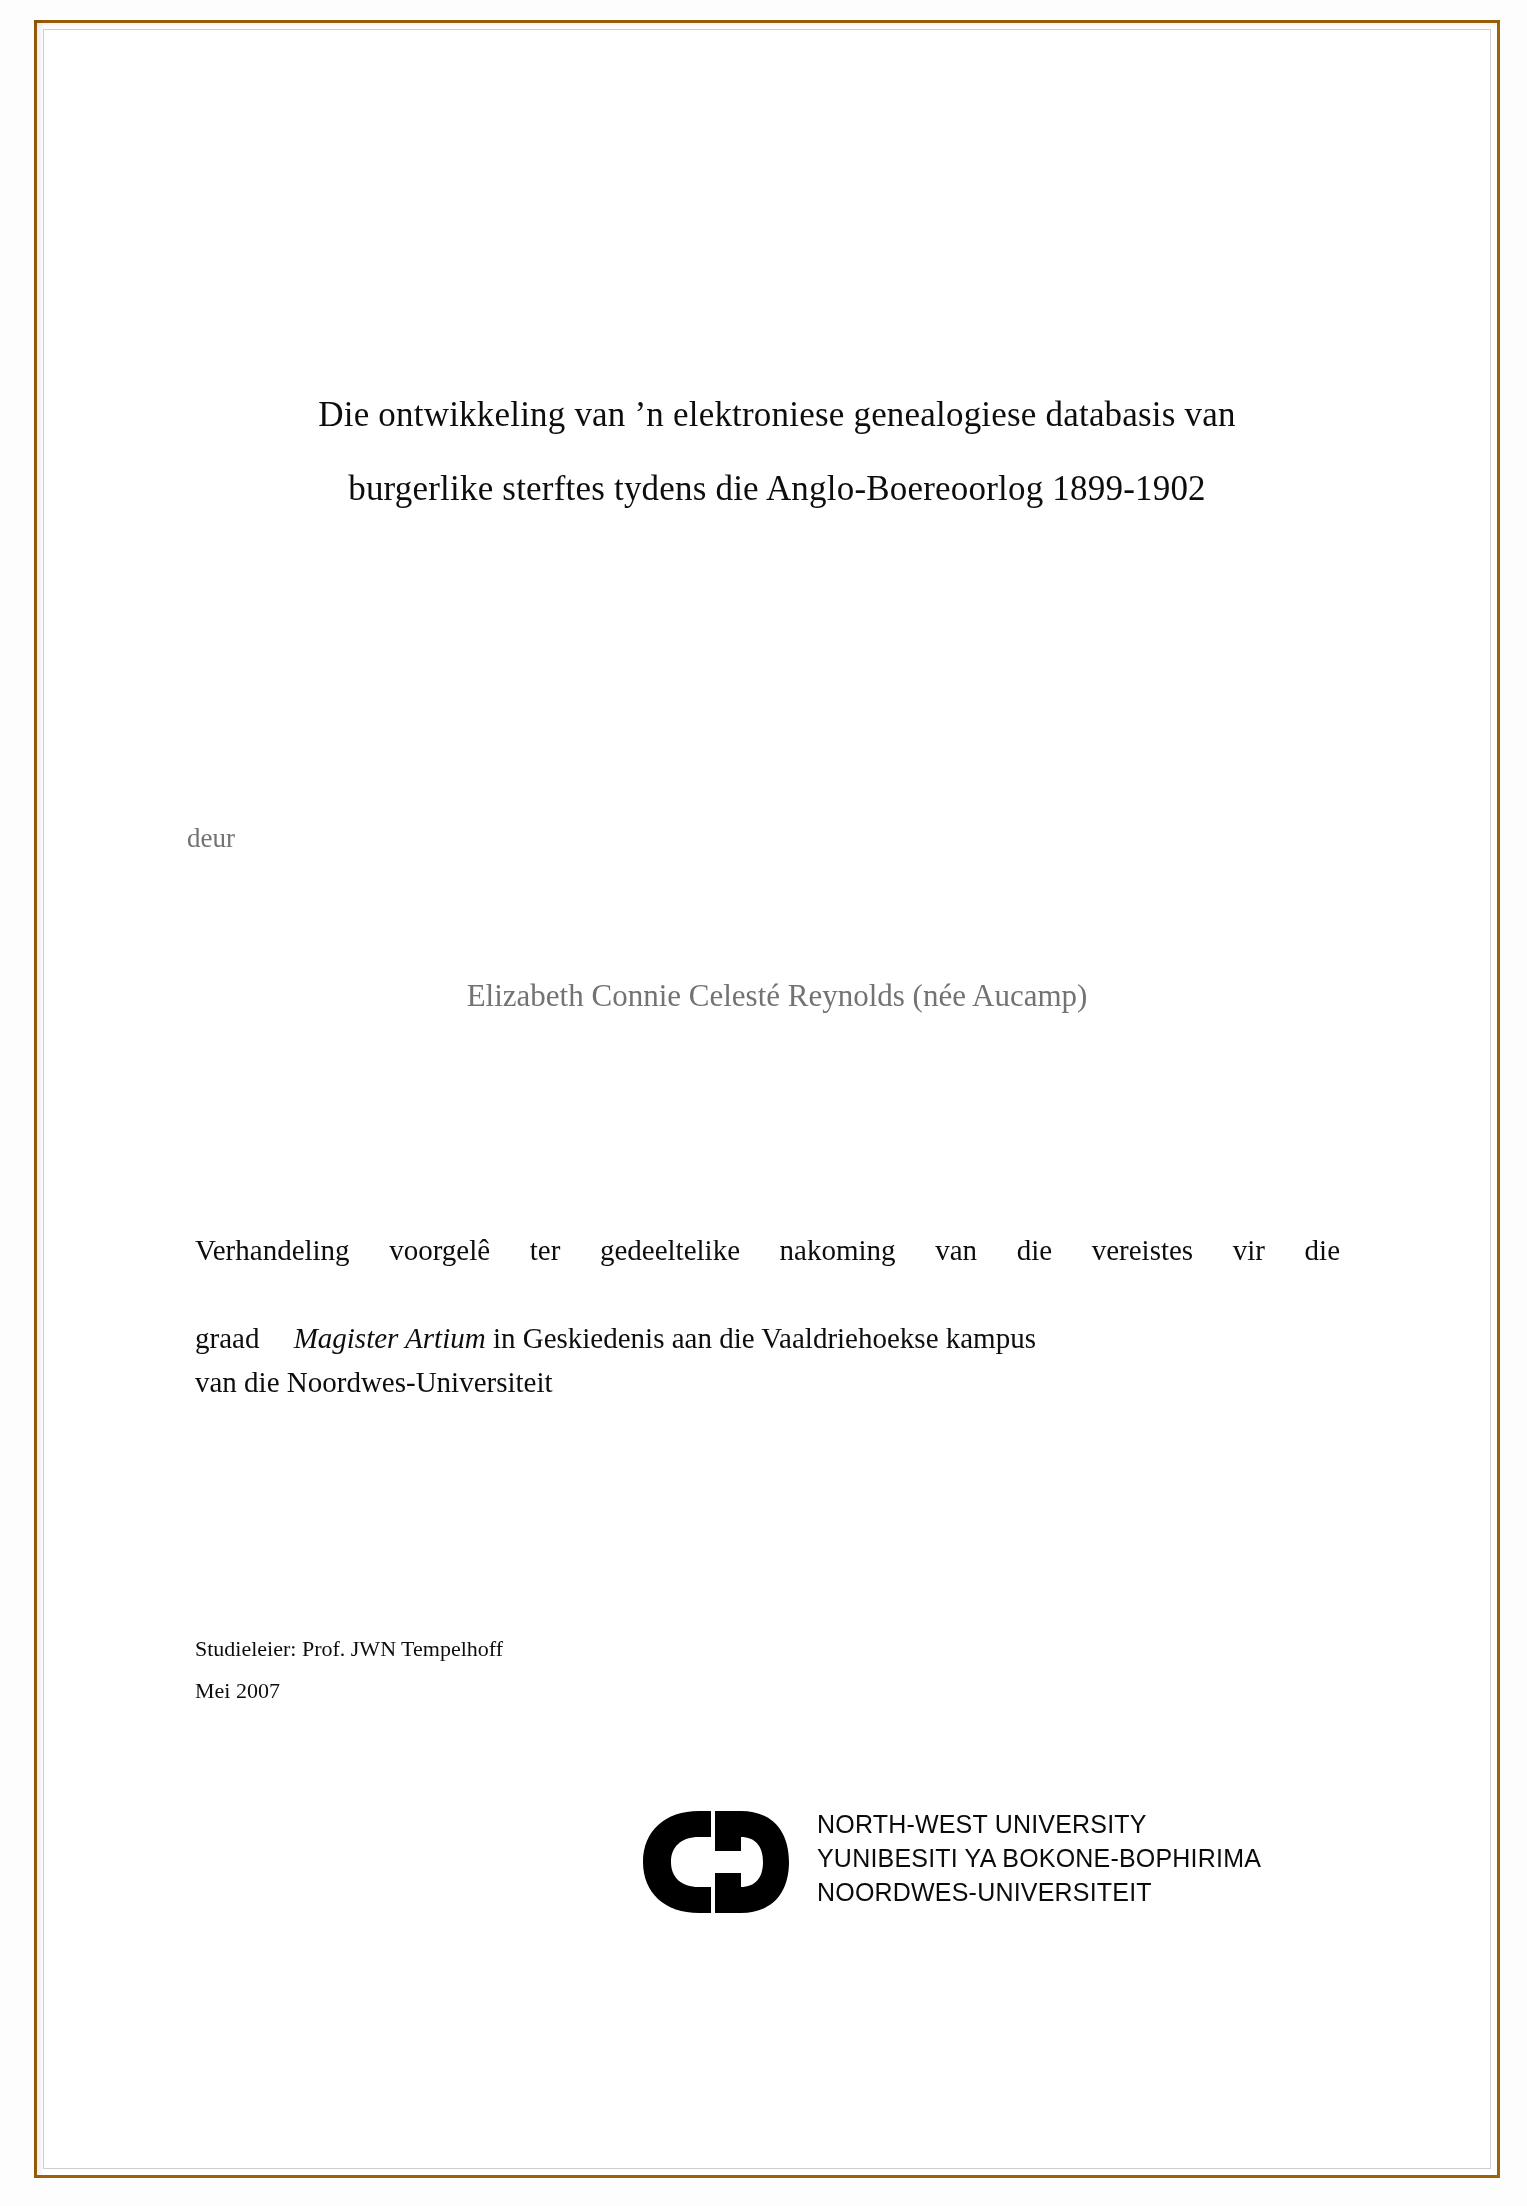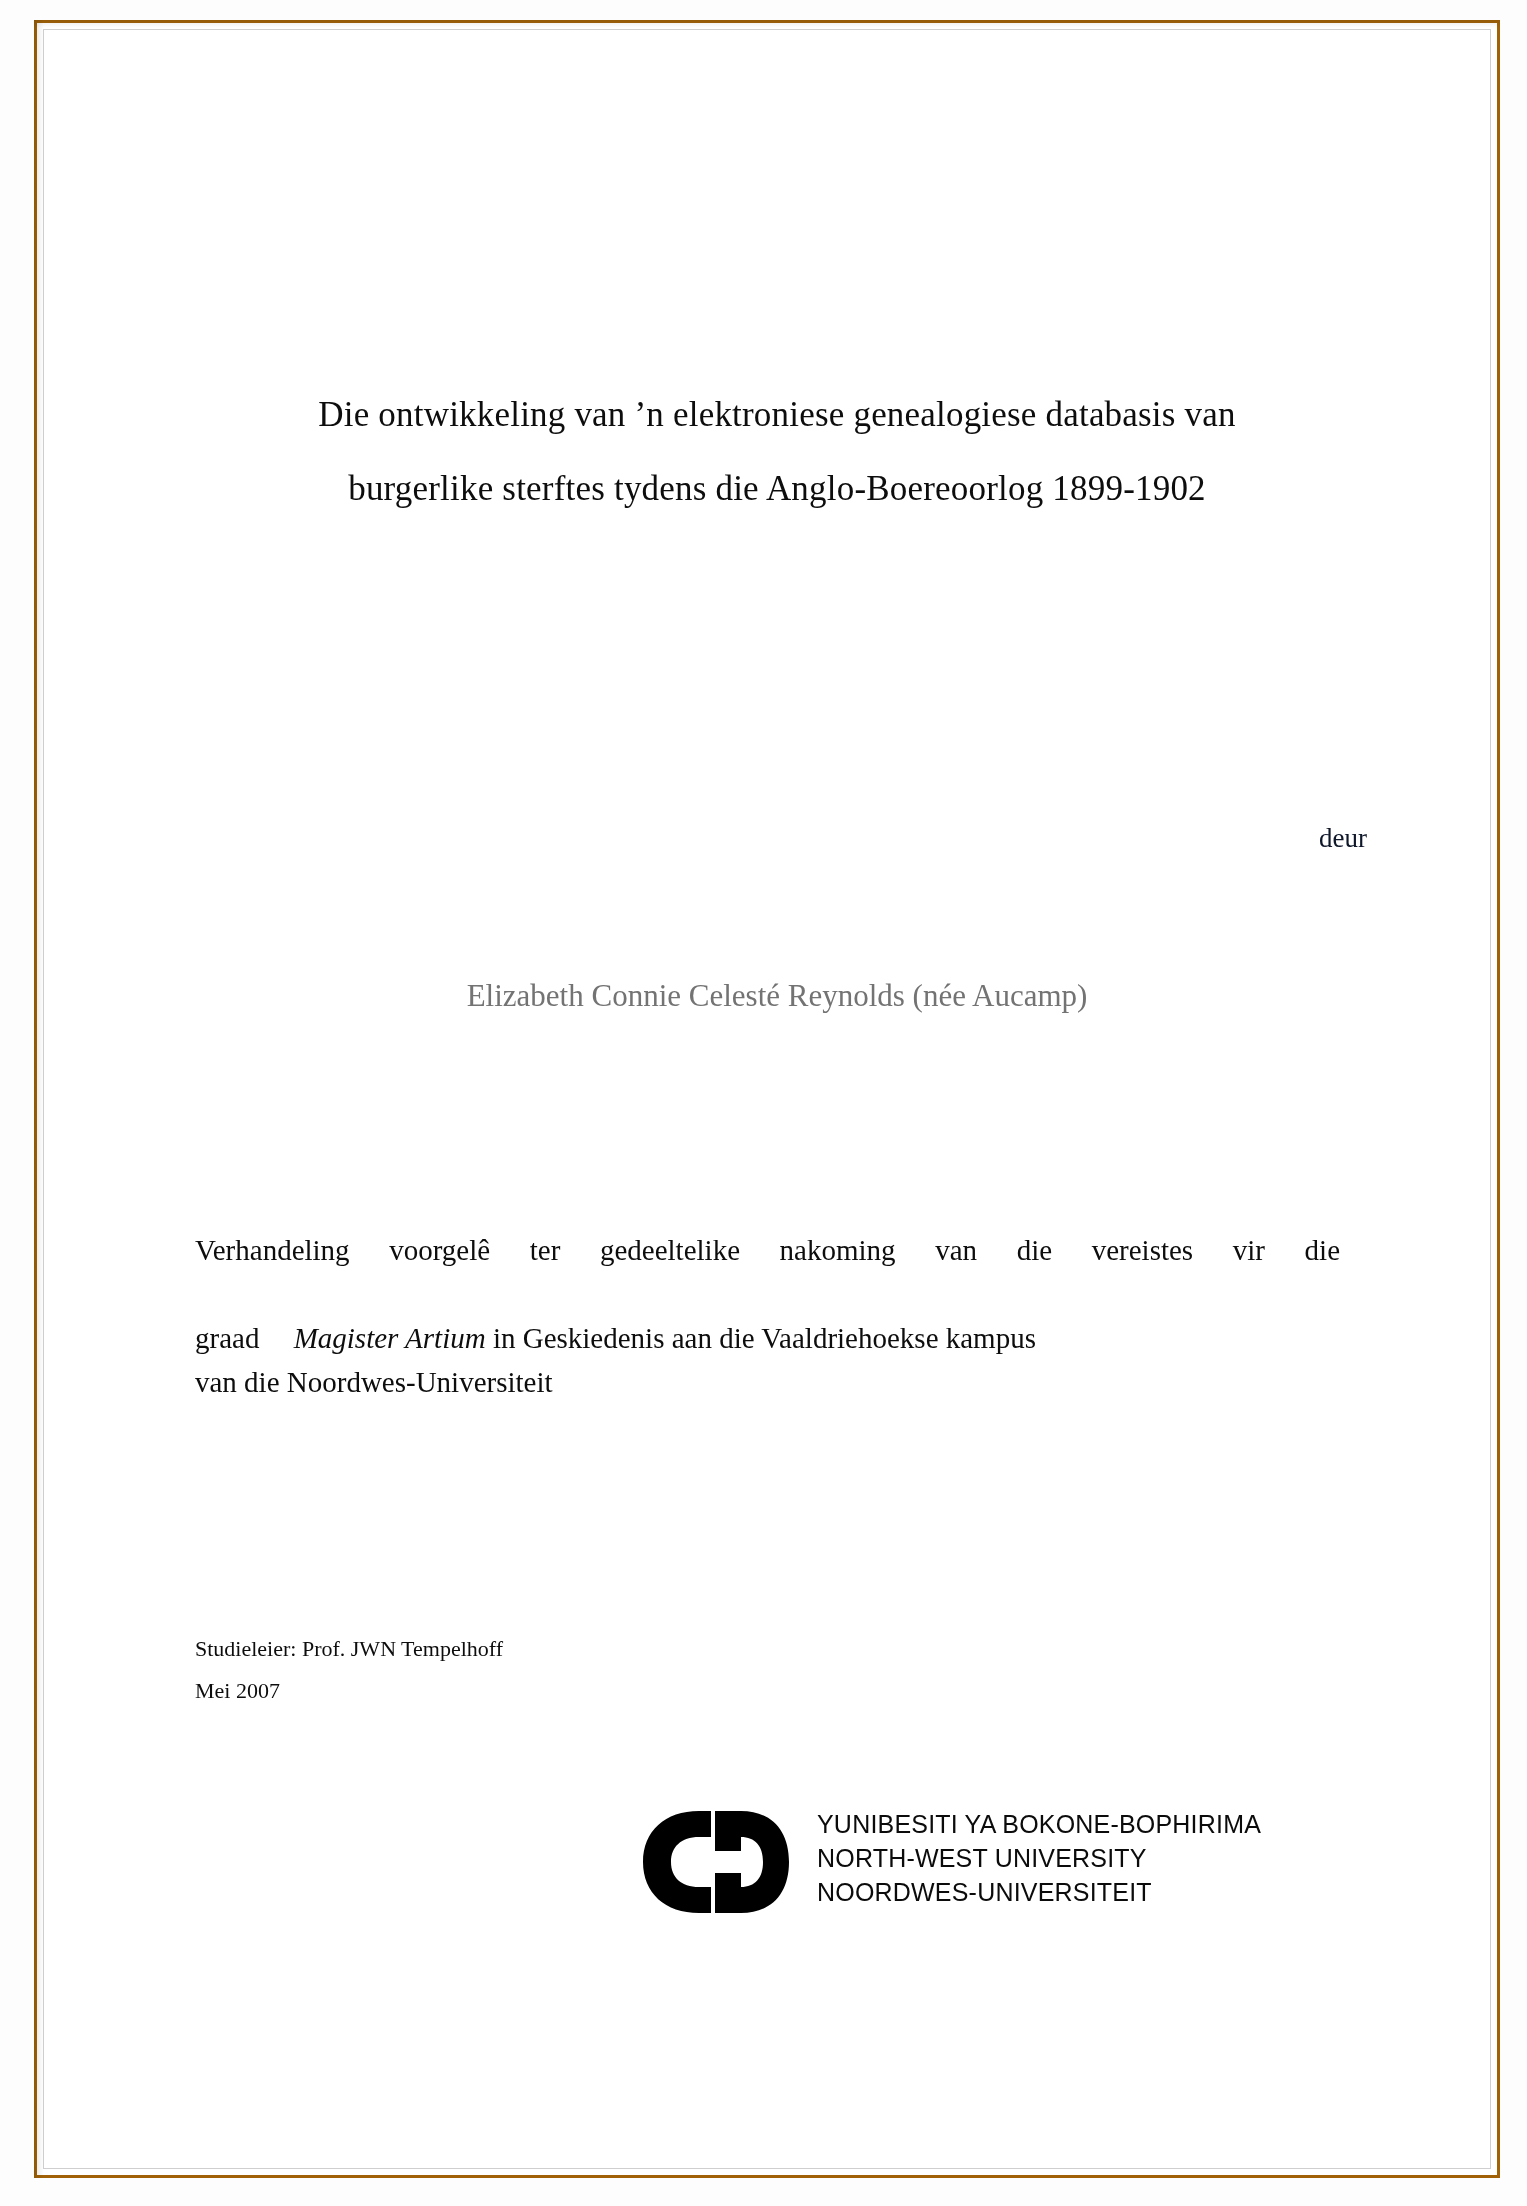--- a/index.html
+++ b/index.html
@@ -68,23 +68,23 @@
     line-height: 74px;
     letter-spacing: 0.2px;
     color: #0d0d0d;
   }
 
   .deur {
     position: absolute;
     top: 800px;
     left: 0;
     width: 1180px;
-    text-align: right;
+    text-align: left;
     font-size: 27px;
-    color: #0f172a;
+    color: #737373;
   }
 
   .author {
     position: absolute;
     top: 955px;
     left: 0;
     width: 1180px;
     text-align: center;
     font-size: 31px;
     color: #737373;
@@ -201,22 +201,22 @@
       <div class="logo-block">
         <div class="logo-mark">
           <svg width="160" height="110" viewBox="0 0 160 110" xmlns="http://www.w3.org/2000/svg">
 
             <path d="M62 4 C28 4 6 24 6 55 C6 86 28 106 62 106 L74 106 L74 80 L62 80 C44 80 34 70 34 55 C34 40 44 30 62 30 L74 30 L74 4 Z" fill="#000000"></path>
             <path d="M78 4 L78 106 L104 106 C134 106 152 87 152 55 C152 23 134 4 104 4 Z M104 30 C118 30 126 39 126 55 C126 71 118 80 104 80 L104 30 Z" fill="#000000"></path>
             <rect x="40" y="44" width="72" height="22" fill="#ffffff"></rect>
           </svg>
         </div>
         <div class="logo-text">
+          <div>NORTH-WEST UNIVERSITY</div>
           <div>YUNIBESITI YA BOKONE-BOPHIRIMA</div>
-          <div>NORTH-WEST UNIVERSITY</div>
           <div>NOORDWES-UNIVERSITEIT</div>
         </div>
       </div>
 
     </div>
   </div>
 
   <div class="edge-shadow-left"></div>
   <div class="edge-shadow-top"></div>
 </div>

